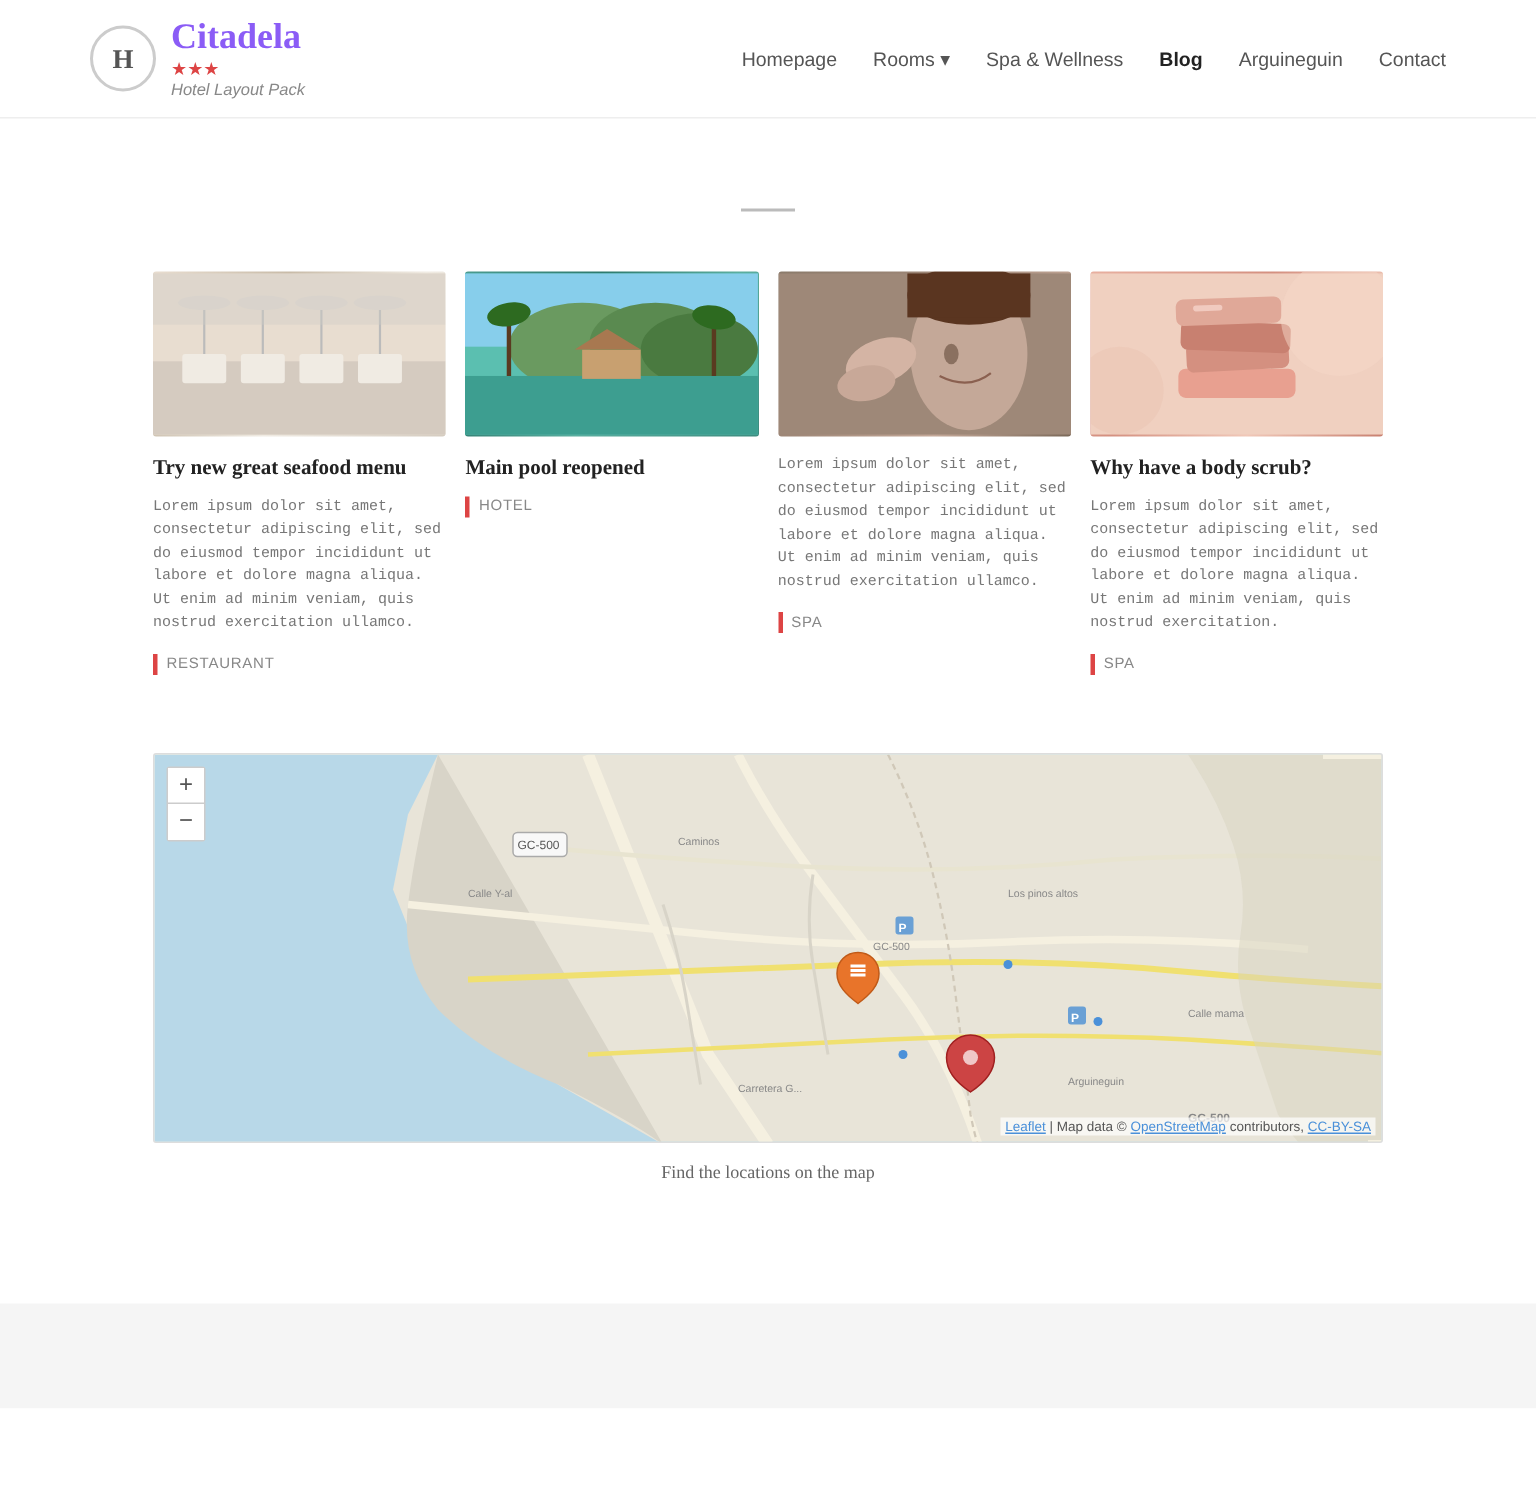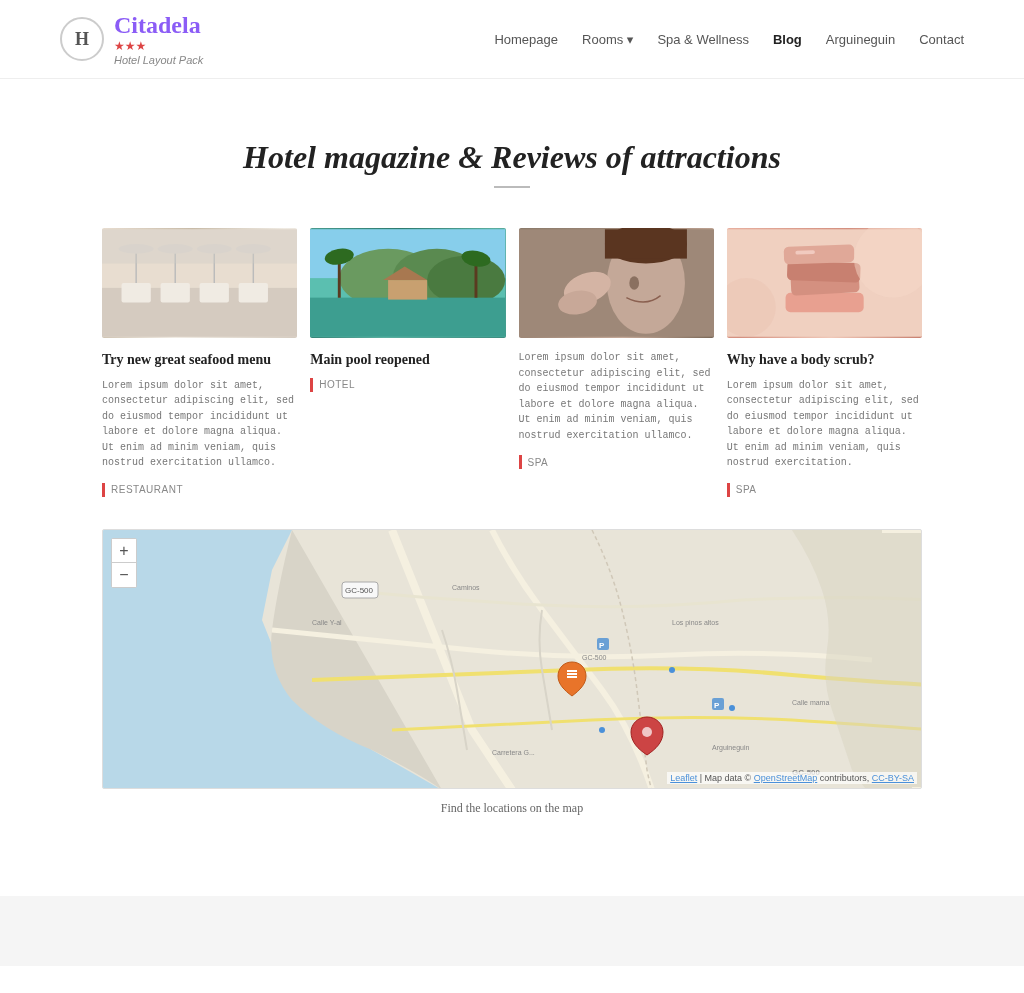--- a/index.html
+++ b/index.html
@@ -96,21 +96,21 @@
       height: 2px;
       background: #bbb;
       margin: 0 auto;
     }
 
     
     .blog-grid {
       display: grid;
       grid-template-columns: repeat(4, 1fr);
       gap: 13px;
-      margin-bottom: 32px;
+      margin-bottom: 52px;
     }
     .blog-card {}
     .card-img-placeholder {
       width: 100%;
       height: 110px;
       margin-bottom: 12px;
       border-radius: 2px;
       overflow: hidden;
       position: relative;
     }
@@ -251,21 +251,20 @@
     <a href="#">Spa &amp; Wellness</a>
     <a href="#" class="active">Blog</a>
     <a href="#">Arguineguin</a>
     <a href="#">Contact</a>
   </nav>
 </header>
 
 <main class="main-content">
 
   <section class="blog-header">
-    <h1>Hotel magazine &amp; Reviews of attractions</h1>
     <div class="divider"></div>
   </section>
 
   <section class="blog-grid">
 
     <article class="blog-card">
       <div class="card-img-placeholder img-restaurant">
         <svg width="100%" height="110" viewBox="0 0 200 110" xmlns="http://www.w3.org/2000/svg">
           <rect width="200" height="110" fill="#e8ddd0"></rect>
           <rect x="0" y="60" width="200" height="50" fill="#d5cbc0"></rect>

